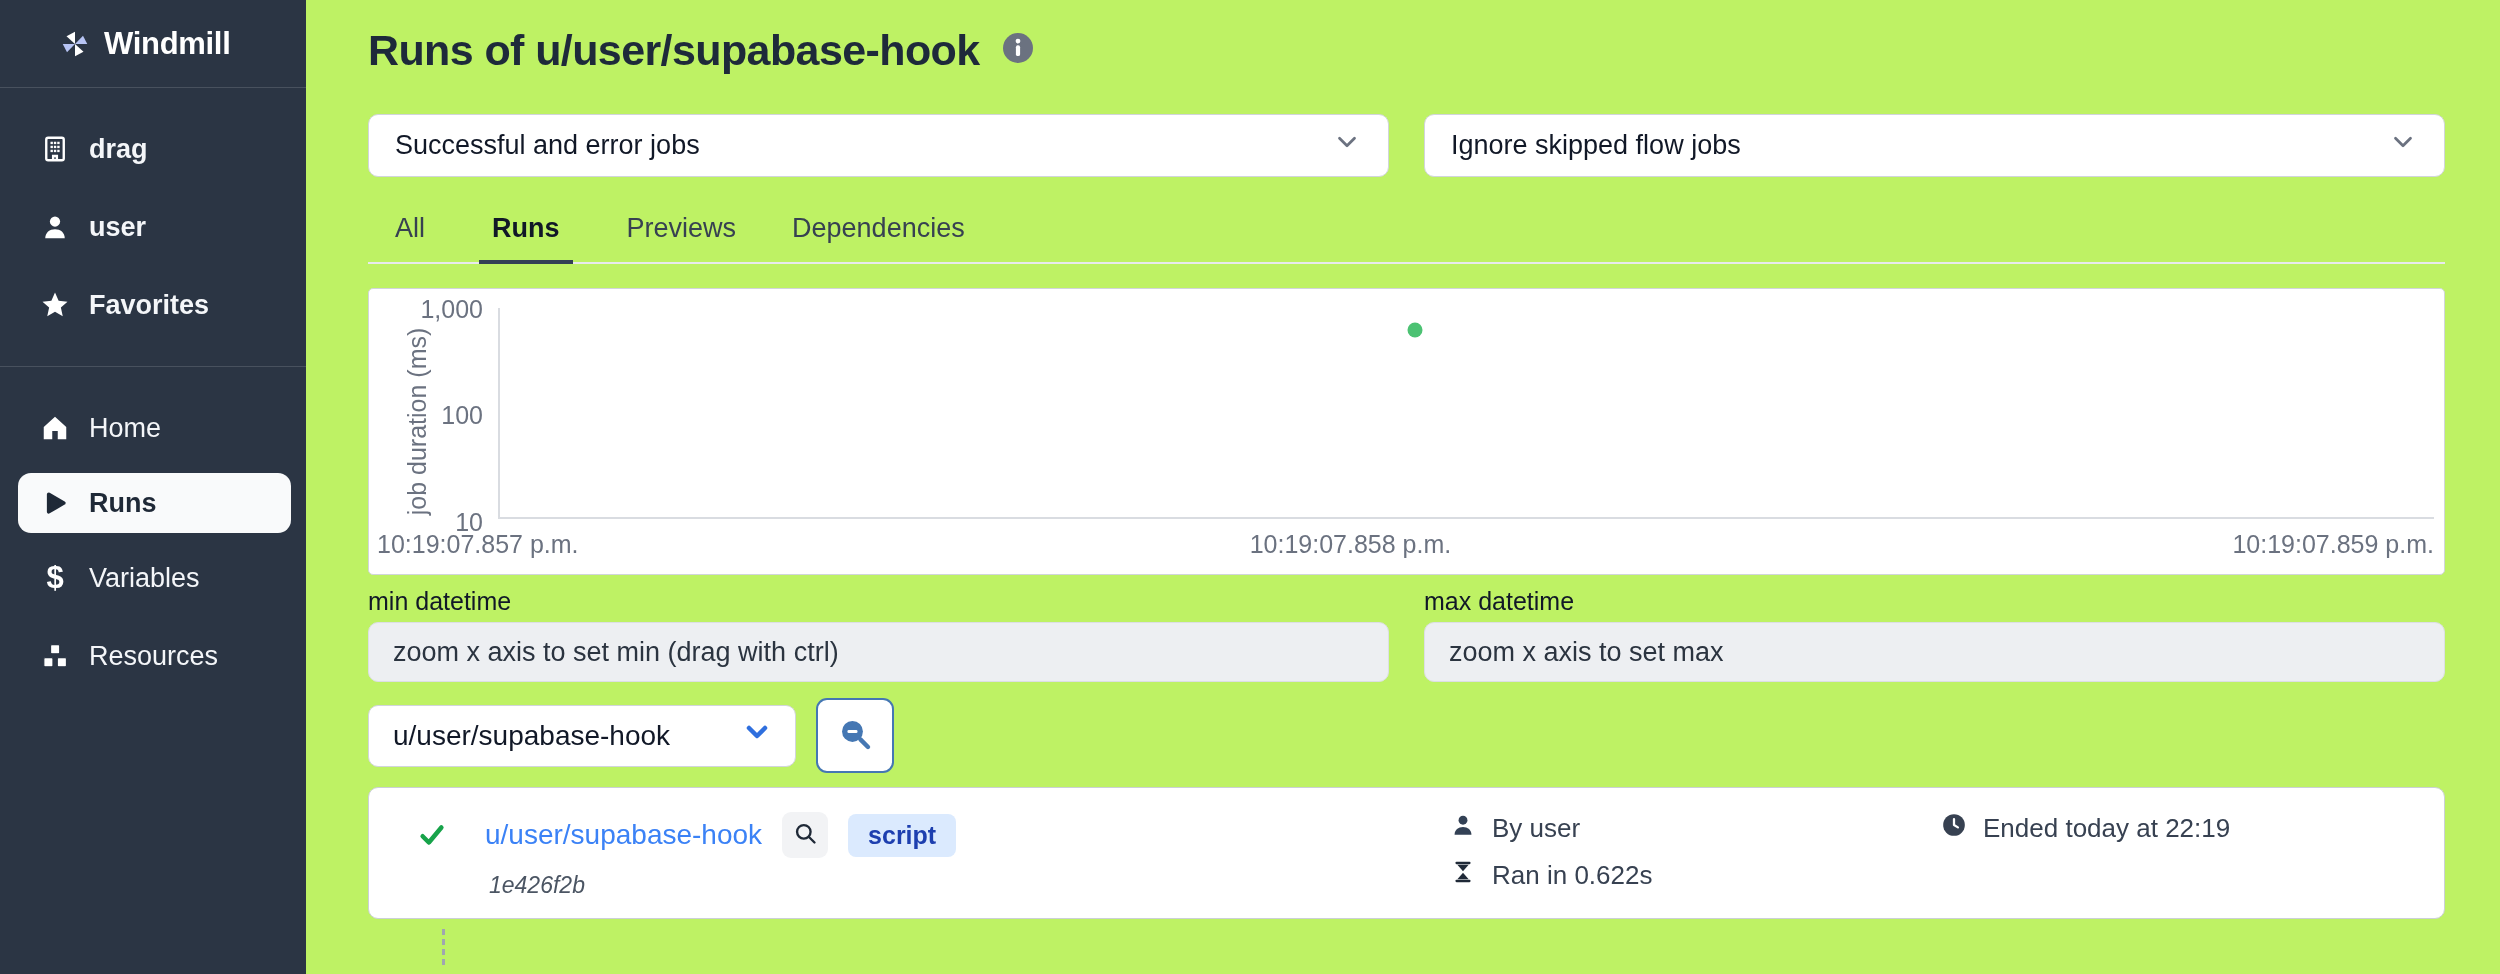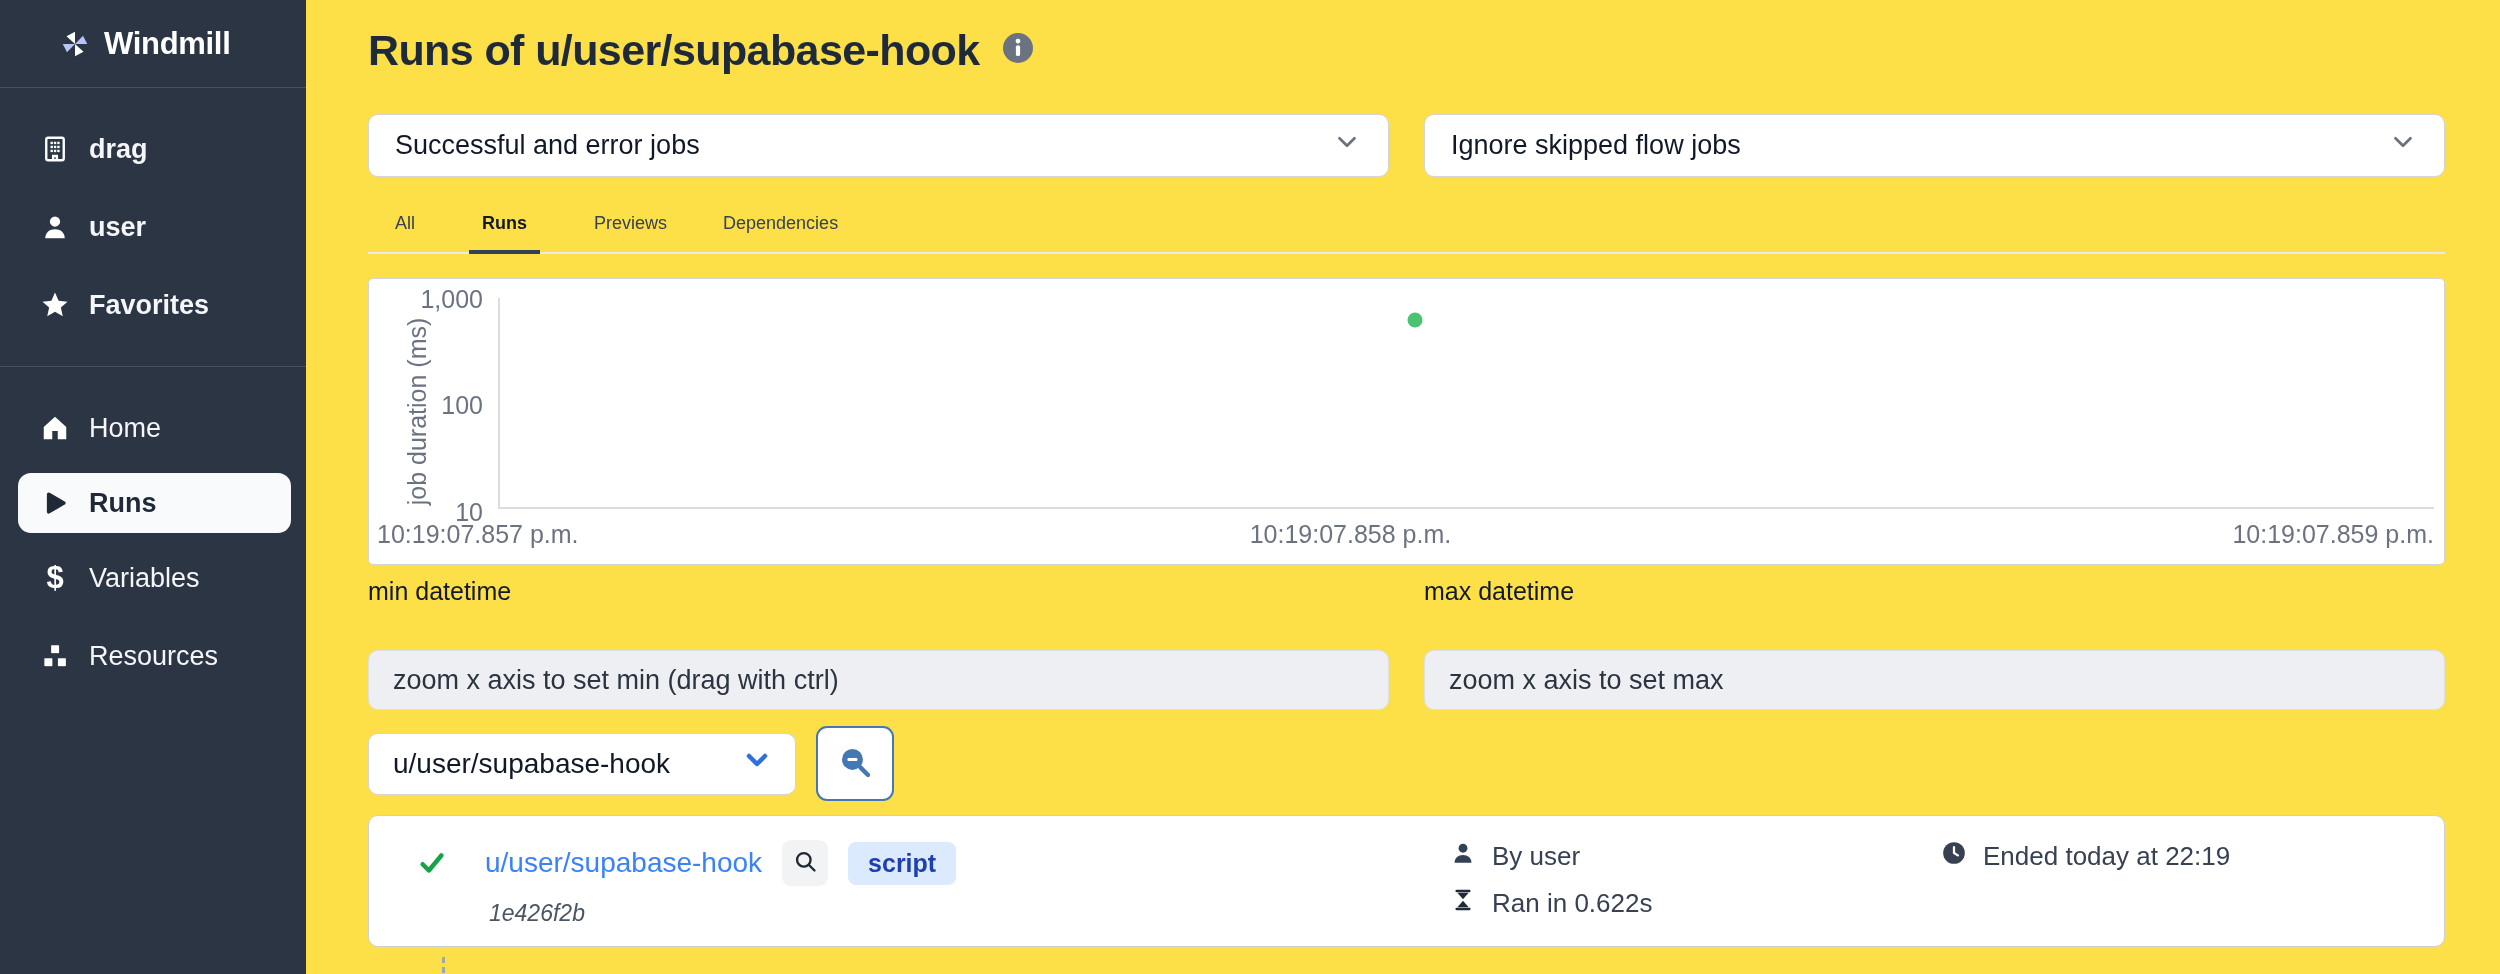--- a/index.html
+++ b/index.html
@@ -16,33 +16,33 @@
   .side-item { height:78px; display:flex; align-items:center; gap:19px; padding-left:40px;
                font-size:27px; color:#f4f6f9; cursor:pointer; }
   .side-item.w600 { font-weight:600; }
   .side-divider { border-top:1px solid rgba(255,255,255,0.14); margin-top:22px; }
   .side-item.active { background:#f9fafb; color:#1f2937; font-weight:700; border-radius:13px;
                       margin:6px 15px 6px 18px; height:60px; padding-left:22px; }
   .sicon { width:30px; height:30px; flex:0 0 30px; display:inline-flex; align-items:center; justify-content:center; }
   .dollar-glyph { font-size:31px; font-weight:700; color:#fff; width:30px; text-align:center; }
 
   
-  .main { position:absolute; left:306px; top:0; right:0; bottom:0; background:#fde047;
+  .main { position:absolute; left:306px; top:0; right:0; bottom:0; background:#bef264;
           padding:14px 55px 0 62px; }
   .title-row { display:flex; align-items:center; gap:20px; height:72px; }
   .title-row h1 { font-size:43px; font-weight:800; color:#1e2a3a; letter-spacing:-0.6px; }
 
   .selects-row { display:flex; gap:35px; margin-top:28px; }
   .select-box { flex:1; height:63px; background:#fff; border:1px solid #d1d5db; border-radius:10px;
                 display:flex; align-items:center; justify-content:space-between; padding:0 26px;
                 font-size:27px; color:#111827; cursor:pointer; }
 
   .tabs-row { display:flex; gap:52px; padding-left:25px; margin-top:22px;
               border-bottom:2px solid #e8eaee; }
-  .tab { font-size:18px; color:#374151; padding:14px 2px 16px; cursor:pointer; }
+  .tab { font-size:27px; color:#374151; padding:14px 2px 16px; cursor:pointer; }
   .tab.active { font-weight:700; color:#111827; border-bottom:4px solid #334155;
                 margin-bottom:-2px; padding-left:13px; padding-right:13px; }
 
   
   .chart-card { position:relative; margin-top:24px; height:287px; background:#fff;
                 border:1px solid #d1d5db; border-radius:5px; }
   .y-axis-label { position:absolute; left:-62px; top:118px; width:220px; text-align:center;
                   transform:rotate(-90deg); font-size:25px; color:#6b7280; }
   .plot { position:absolute; left:129px; top:19px; right:10px; bottom:55px;
           border-left:2px solid #d9dce1; border-bottom:2px solid #d9dce1; }
@@ -53,21 +53,21 @@
   .xtick.mid { left:50%; transform:translateX(-50%); }
   .chart-dot { position:absolute; width:15px; height:15px; border-radius:50%;
                background:#4cc273; transform:translate(-50%,-50%); cursor:pointer; }
 
   
   .dt-row { display:flex; gap:35px; margin-top:12px; }
   .dt-col { flex:1; }
   .dt-label { font-size:25px; color:#111827; margin-bottom:6px; }
   .dt-input { width:100%; height:60px; background:#edeff2; border:1px solid #dcdfe4;
               border-radius:10px; padding:0 24px; font-size:27px; color:#1f2937;
-              font-family:"Liberation Sans", sans-serif;margin-top:38px; }
+              font-family:"Liberation Sans", sans-serif; }
   .dt-input::placeholder { color:#2b3440; opacity:1; }
 
   
   .picker-row { display:flex; align-items:center; gap:20px; margin-top:16px; }
   .picker-btn { width:428px; height:62px; background:#fff; border:1px solid #d1d5db;
                 border-radius:10px; display:flex; align-items:center; justify-content:space-between;
                 padding:0 22px 0 24px; font-size:28px; color:#111827; cursor:pointer; }
   .zoom-btn { width:78px; height:75px; background:#fff; border:2px solid #4577b3;
               border-radius:11px; display:flex; align-items:center; justify-content:center; cursor:pointer; }
 

